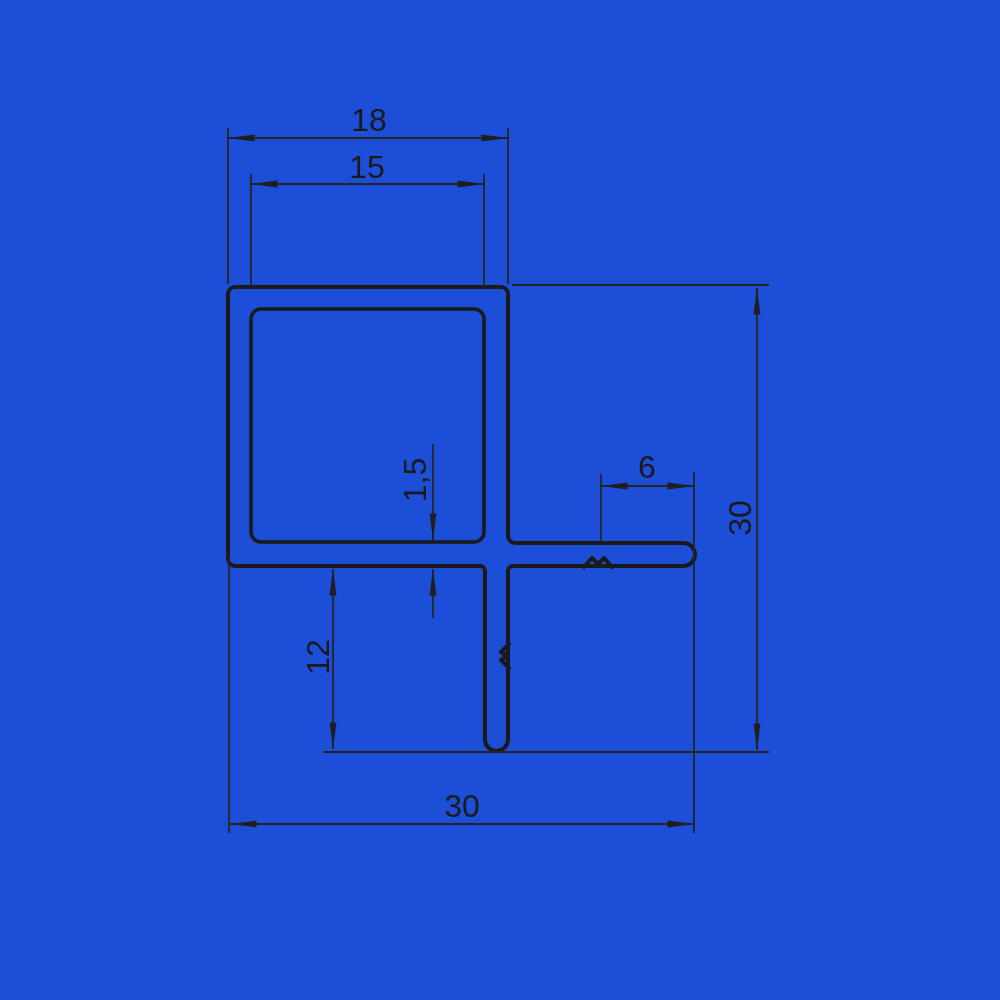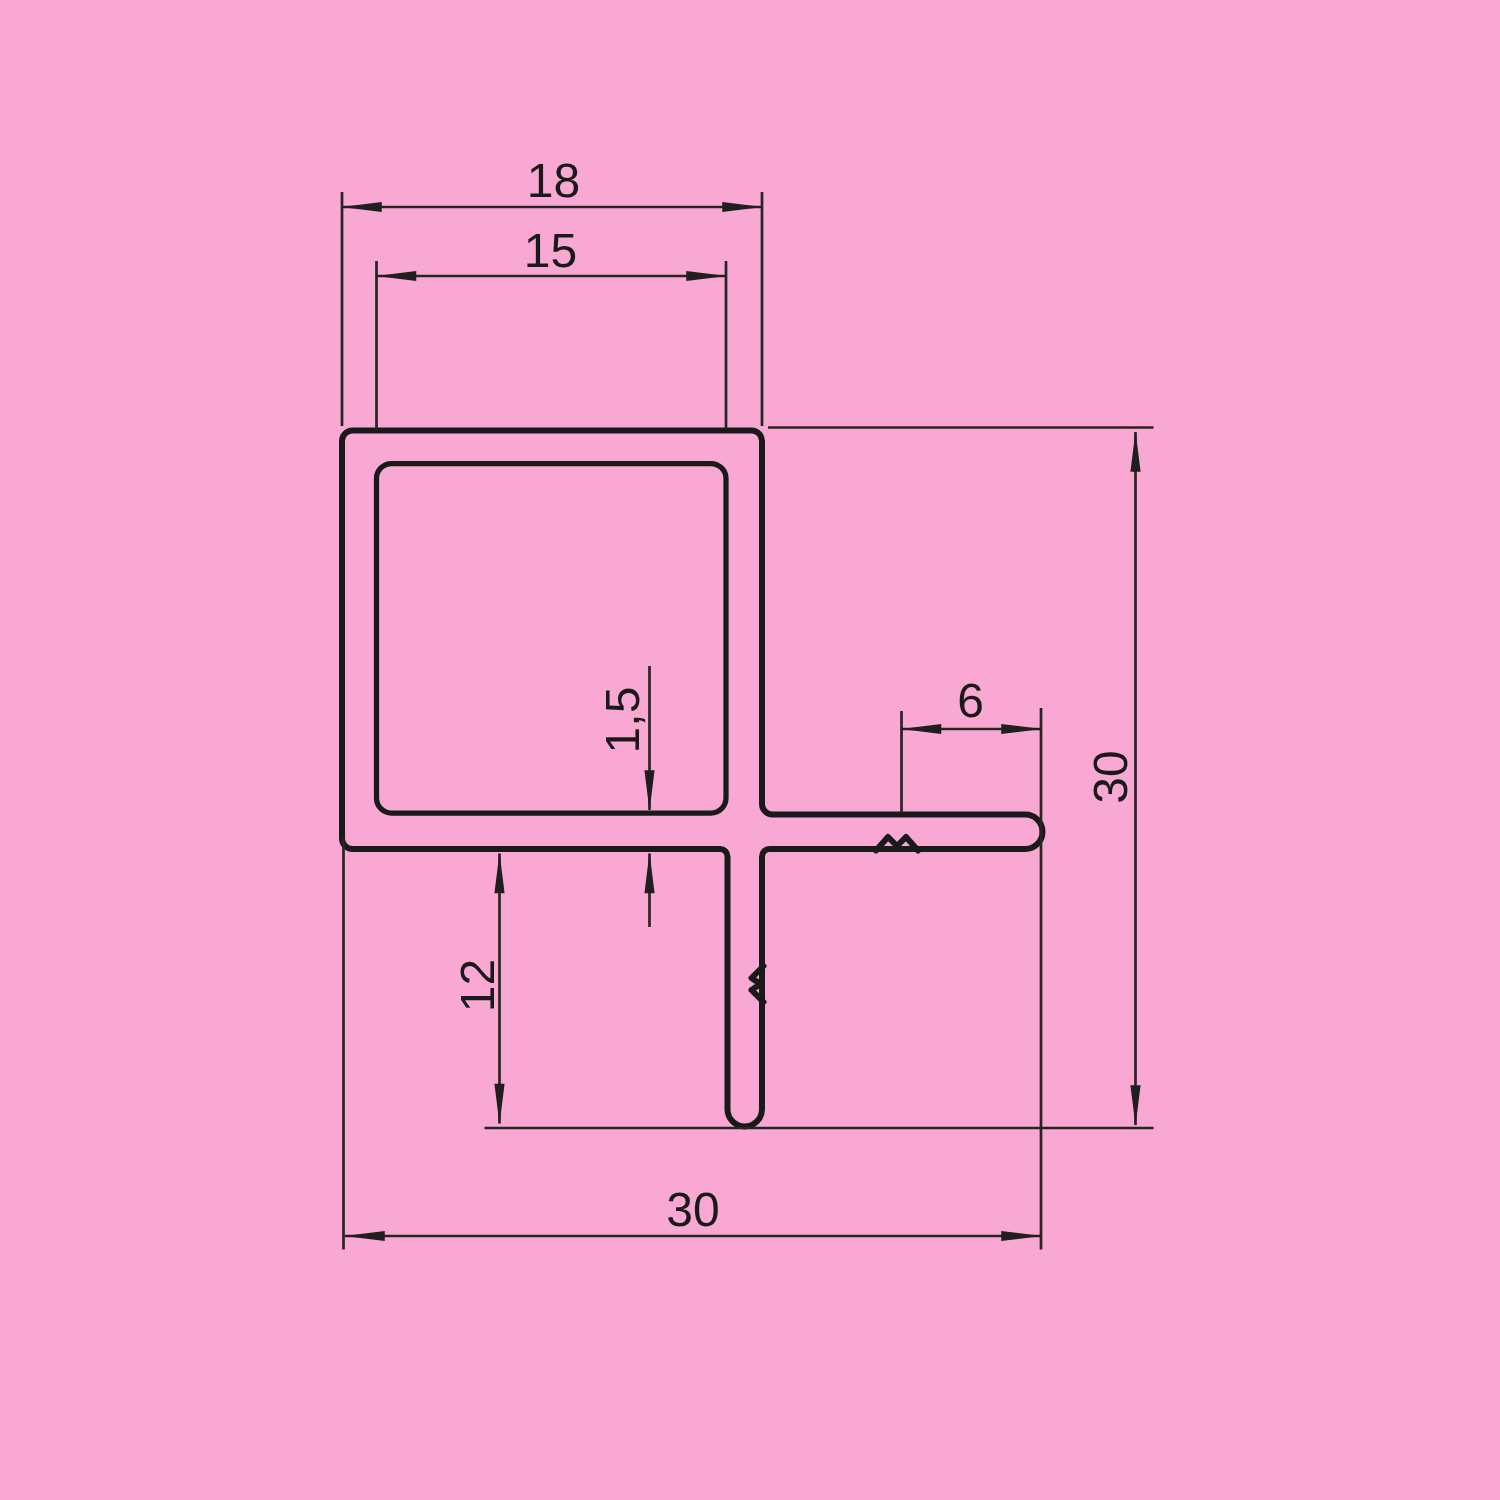--- a/index.html
+++ b/index.html
@@ -1,20 +1,20 @@
 <!DOCTYPE html>
 <html><head>
 <meta charset="utf-8">
 <style>
   html, body { margin: 0; padding: 0; background: #ffffff; }
   .canvas {
     position: relative;
     width: 1000px;
     height: 1000px;
-    background: #f9a8d4;
+    background: #1d4ed8;
     overflow: hidden;
     text-align: right;
   }
   svg { display: block; }
   .dim-text {
     font-family: "Liberation Sans", sans-serif;
     font-size: 32px;
     font-weight: 400;
   }
 </style>

